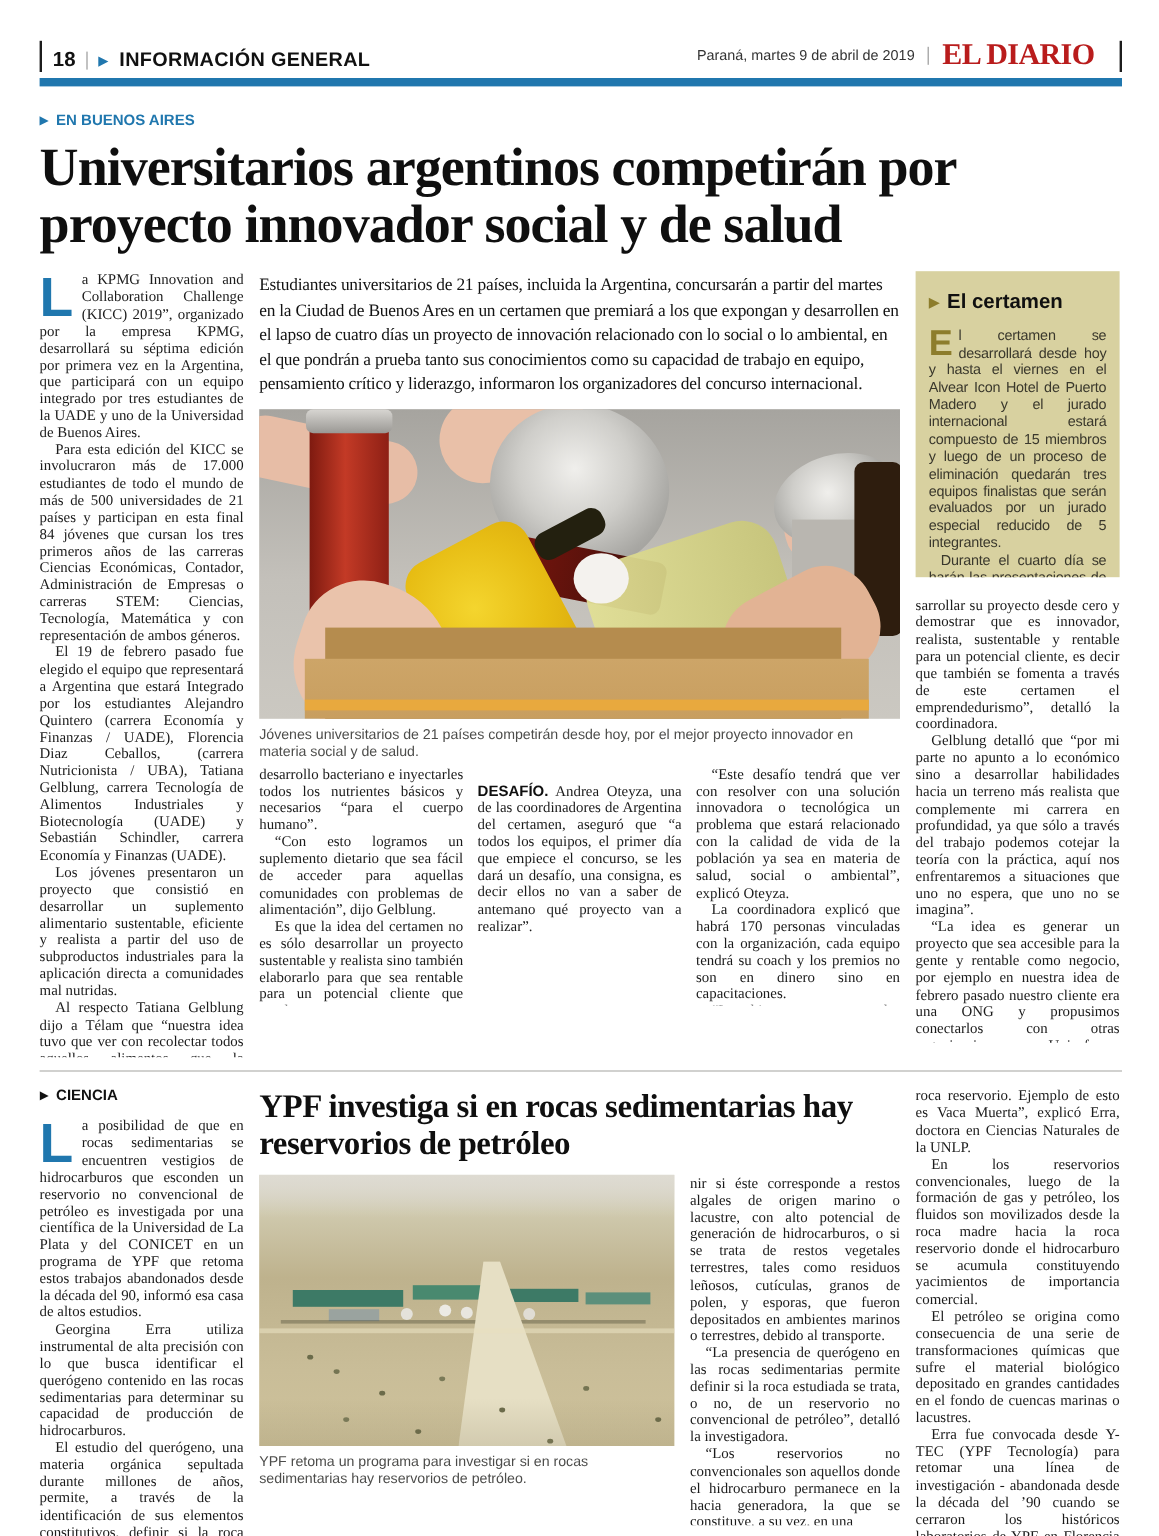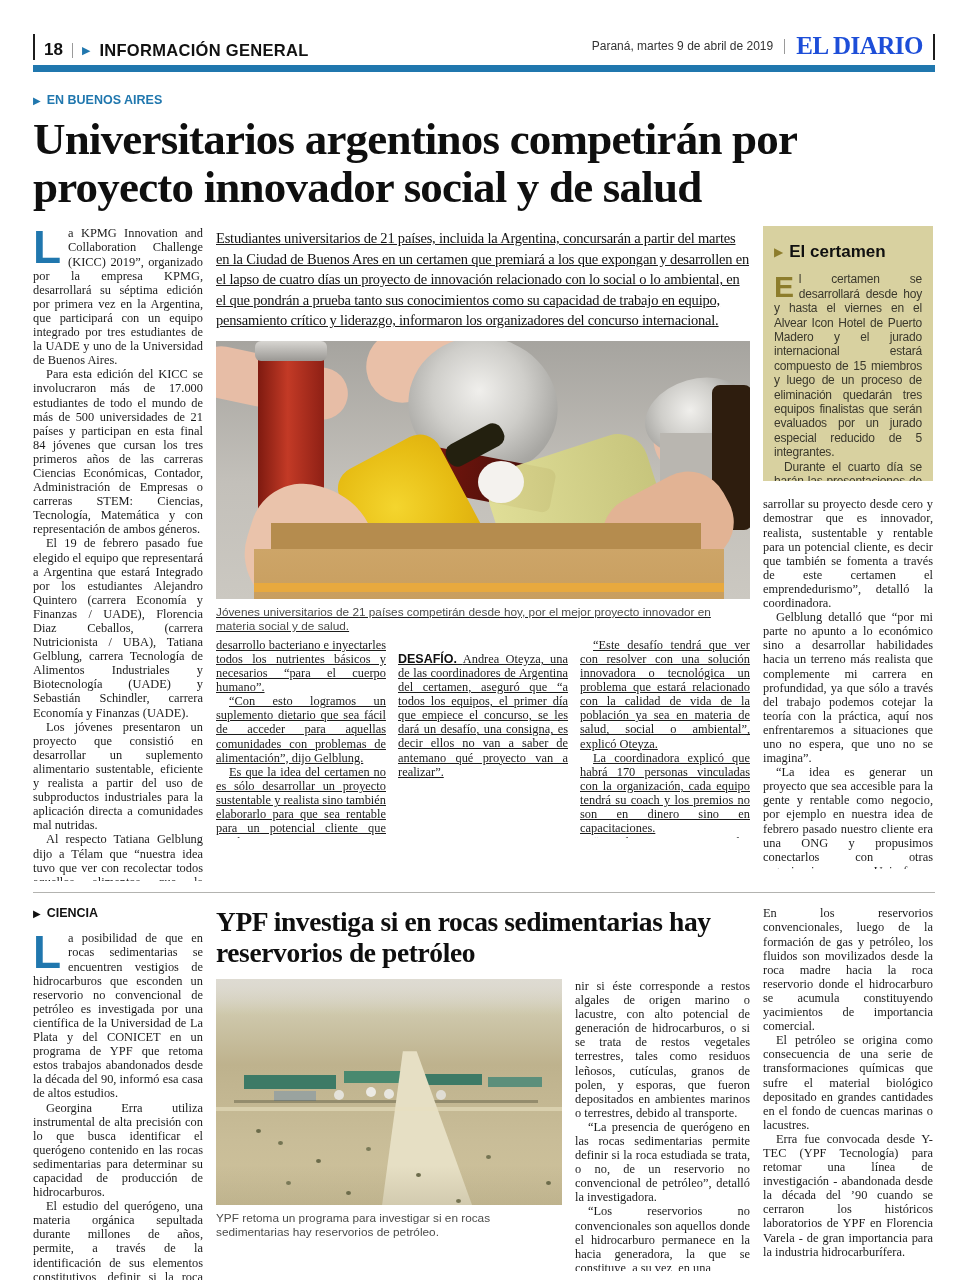--- a/index.html
+++ b/index.html
@@ -9,42 +9,42 @@
 
   
   .hdr{padding-top:33px;position:relative;}
   .hdr-row{display:flex;justify-content:space-between;align-items:flex-end;height:27px;position:relative;}
   .tick{width:2px;height:26px;background:#1c1c1c;}
   .h-left{display:flex;align-items:center;gap:9px;margin-left:9px;}
   .pagenum{font:800 17px "Liberation Sans",sans-serif;color:#111;}
   .vdiv{width:1px;height:15px;background:#9a9a9a;}
   .arr-blue{color:#2077ae;font-size:11px;font-family:"DejaVu Sans",sans-serif;}
   .section-title{font:800 16.5px "Liberation Sans",sans-serif;letter-spacing:.3px;color:#111;}
-  .h-right{display:flex;align-items:center;gap:11px;margin-right:10px;margin-left:auto;}
+  .h-right{display:flex;align-items:center;gap:11px;margin-right:21px;margin-left:auto;}
   .date{font:12px "Liberation Sans",sans-serif;color:#333;}
-  .masthead{font:900 25px "Liberation Serif",serif;letter-spacing:-.5px;color:#1d4ed8;}
+  .masthead{font:900 25px "Liberation Serif",serif;letter-spacing:-.5px;color:#b91c1c;}
   .blue-bar{height:7px;background:#2077ae;margin-top:5px;}
 
   
   .kicker{display:flex;align-items:center;gap:6px;font:800 12.5px "Liberation Sans",sans-serif;}
   .kicker.blue{color:#2077ae;margin-top:21px;}
   .kicker.black{color:#111;margin-bottom:11px;}
   .kicker .arr{font-size:10px;font-family:"DejaVu Sans",sans-serif;}
 
   h1{font:bold 45px/1.06 "Liberation Serif",serif;letter-spacing:-.8px;color:#0f0f0f;margin:9px 0 0 0;}
   h2{font:bold 27.5px/1.12 "Liberation Serif",serif;letter-spacing:-.4px;color:#0f0f0f;margin:1px 0 10px 0;}
 
   
   .grid5{display:grid;grid-template-columns:170px 534px 170px;column-gap:13px;margin-top:15px;height:655px;}
   .bodycol{overflow:hidden;font-size:12.4px;line-height:14.1px;text-align:justify;color:#1b1b1b;}
   .bodycol p{margin:0;}
   .bodycol p + p{text-indent:13px;}
   .dropcap{float:left;font:800 46px/37px "Liberation Sans",sans-serif;color:#2077ae;margin:3px 7px 1px 0;}
 
-  .mid{display:flex;flex-direction:column;text-decoration:underline;}
+  .mid{display:flex;flex-direction:column;}
   .lede{font-size:14.5px;line-height:20.5px;letter-spacing:-.2px;color:#121212;margin:2px 0 10px 0;}
 
   .photo{position:relative;overflow:hidden;}
   .ph{position:absolute;}
   .photo1{height:258px;background:linear-gradient(180deg,#a6a49f 0%,#c3c0ba 55%,#cbc8c1 100%);}
   .cap{font:11.8px/14.5px "Liberation Sans",sans-serif;color:#4c4c4a;margin:6px 0 0 0;}
   .grid3{display:grid;grid-template-columns:170px 170px 170px;column-gap:12px;margin-top:4px;height:200px;overflow:hidden;}
   .leadin{font:bold 12.5px "Liberation Sans",sans-serif;color:#0f0f0f;}
 
   
@@ -210,20 +210,21 @@
             </div>
             <div class="bodycol colC2">
               <p>nir si éste corresponde a restos algales de origen marino o lacustre, con alto potencial de generación de hidrocarburos, o si se trata de restos vegetales terrestres, tales como residuos leñosos, cutículas, granos de polen, y esporas, que fueron depositados en ambientes marinos o terrestres, debido al transporte.</p>
               <p>“La presencia de querógeno en las rocas sedimentarias permite definir si la roca estudiada se trata, o no, de un reservorio no convencional de petróleo”, detalló la investigadora.</p>
               <p>“Los reservorios no convencionales son aquellos donde el hidrocarburo permanece en la hacia generadora, la que se constituye, a su vez, en una</p>
             </div>
           </div>
         </div>
 
         <div class="bodycol" style="height:374px;">
+          <p>roca reservorio. Ejemplo de esto es Vaca Muerta”, explicó Erra, doctora en Ciencias Naturales de la UNLP.</p>
           <p>En los reservorios convencionales, luego de la formación de gas y petróleo, los fluidos son movilizados desde la roca madre hacia la roca reservorio donde el hidrocarburo se acumula constituyendo yacimientos de importancia comercial.</p>
           <p>El petróleo se origina como consecuencia de una serie de transformaciones químicas que sufre el material biológico depositado en grandes cantidades en el fondo de cuencas marinas o lacustres.</p>
           <p>Erra fue convocada desde Y-TEC (YPF Tecnología) para retomar una línea de investigación - abandonada desde la década del ’90 cuando se cerraron los históricos laboratorios de YPF en Florencia Varela - de gran importancia para la industria hidrocarburífera.</p>
         </div>
       </div>
     </section>
 
   </div>
 </div>
 

